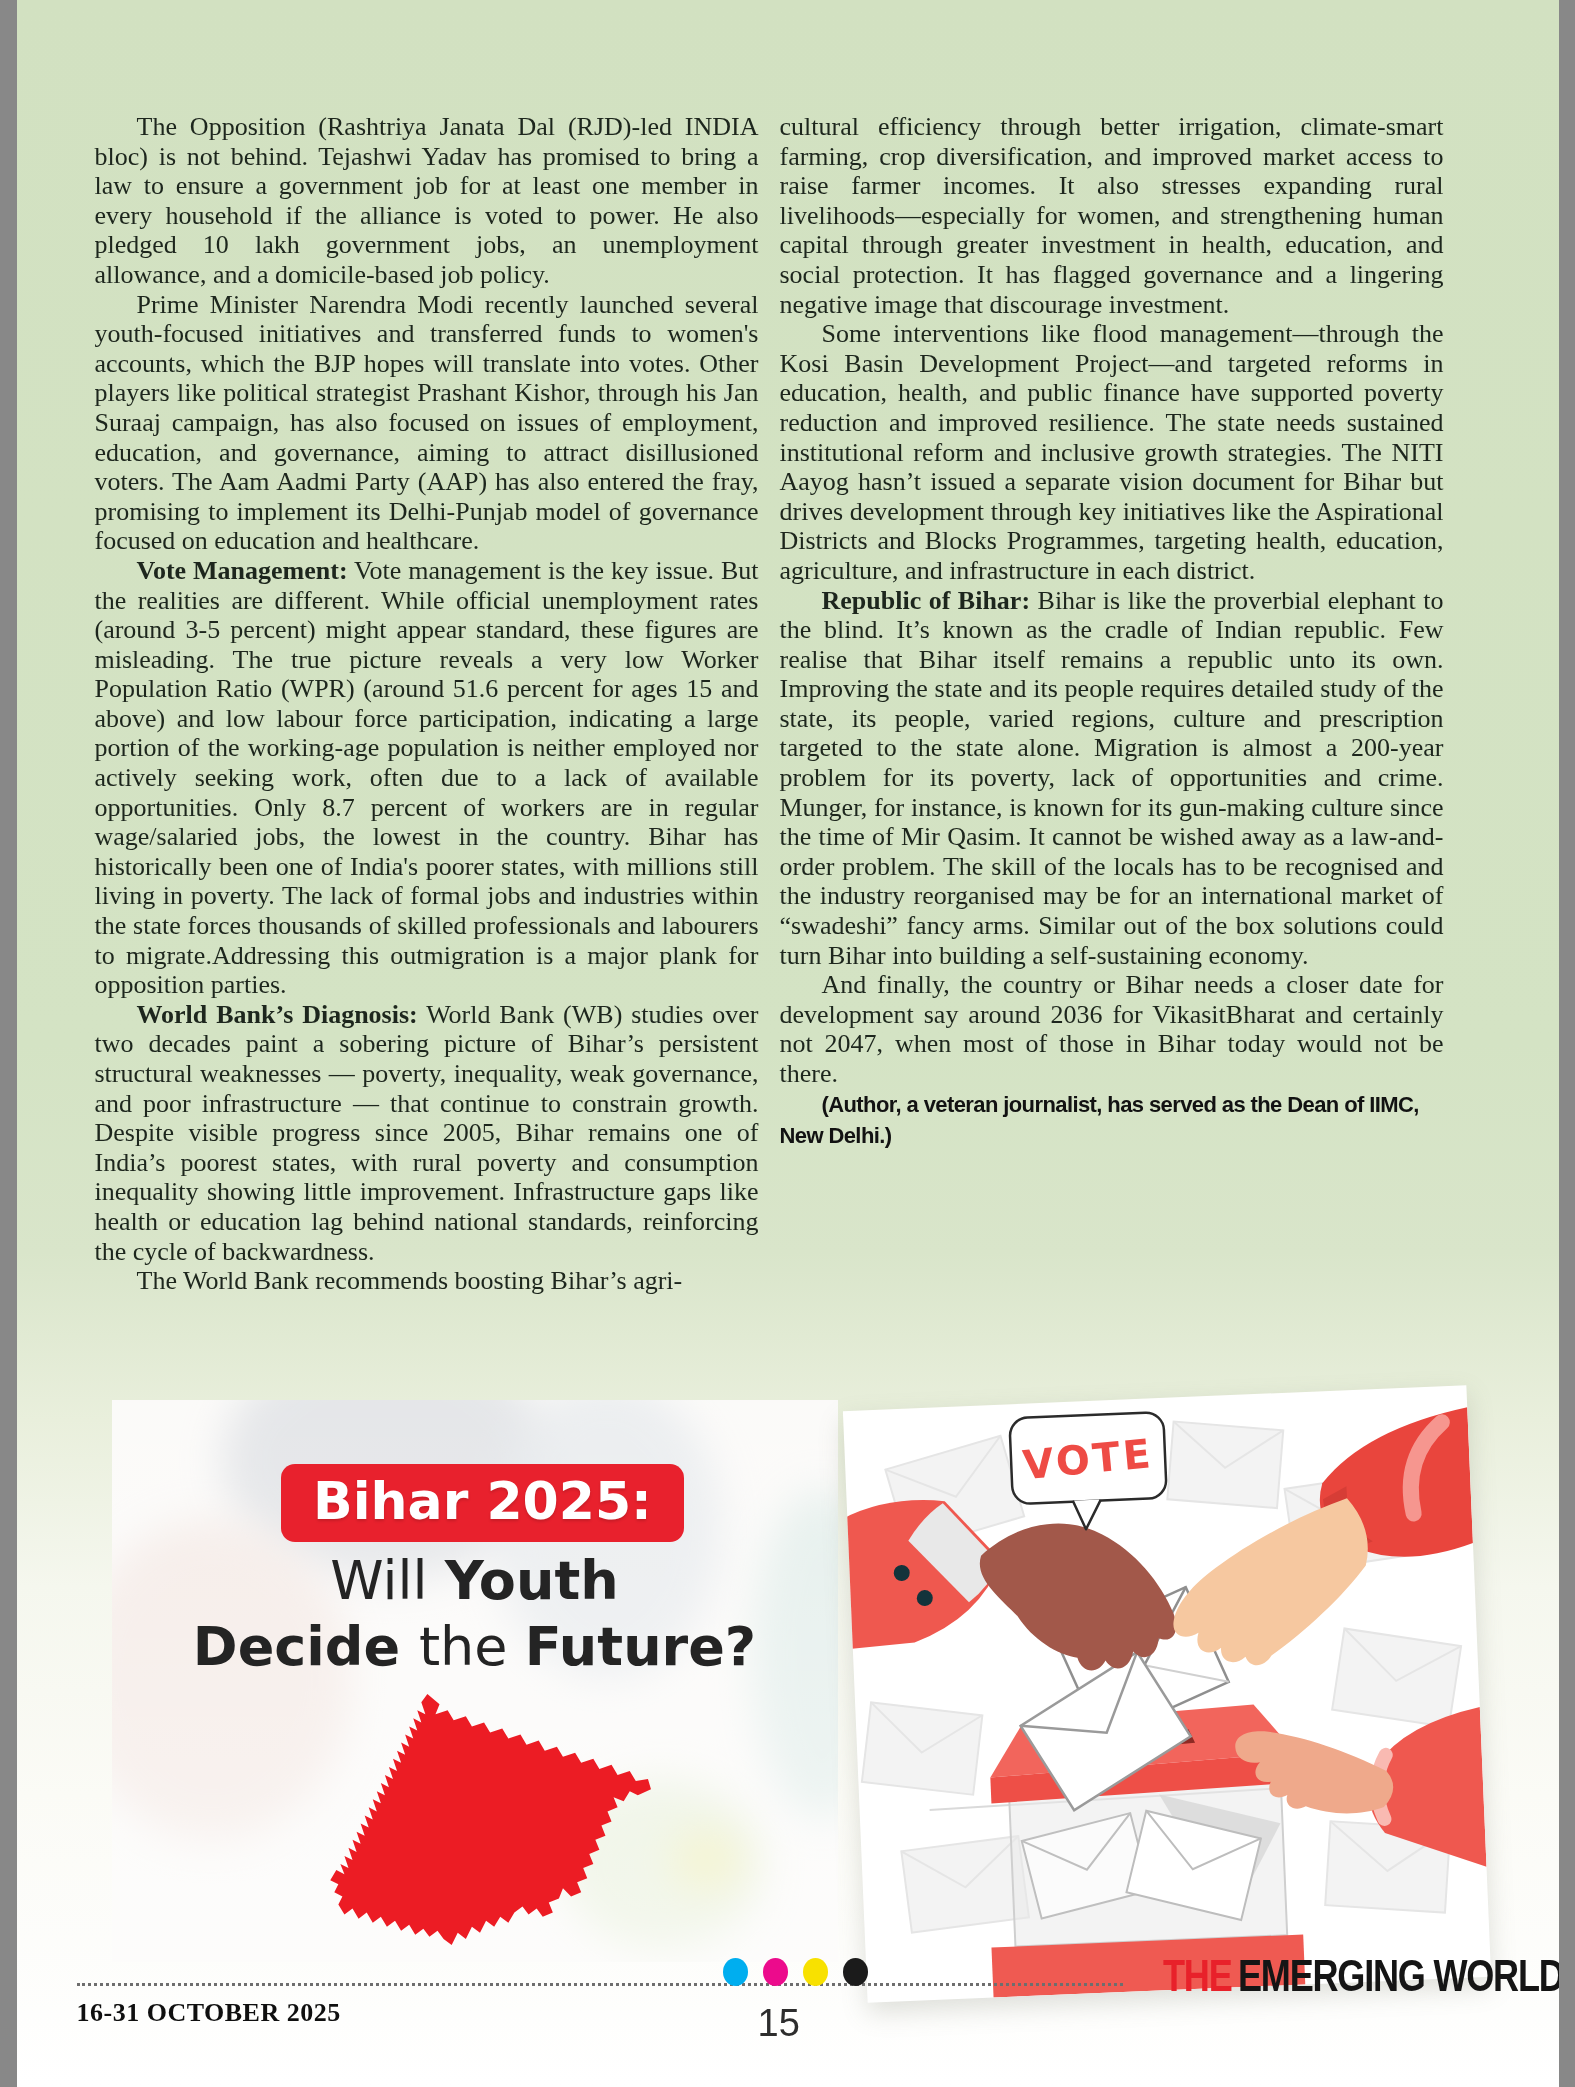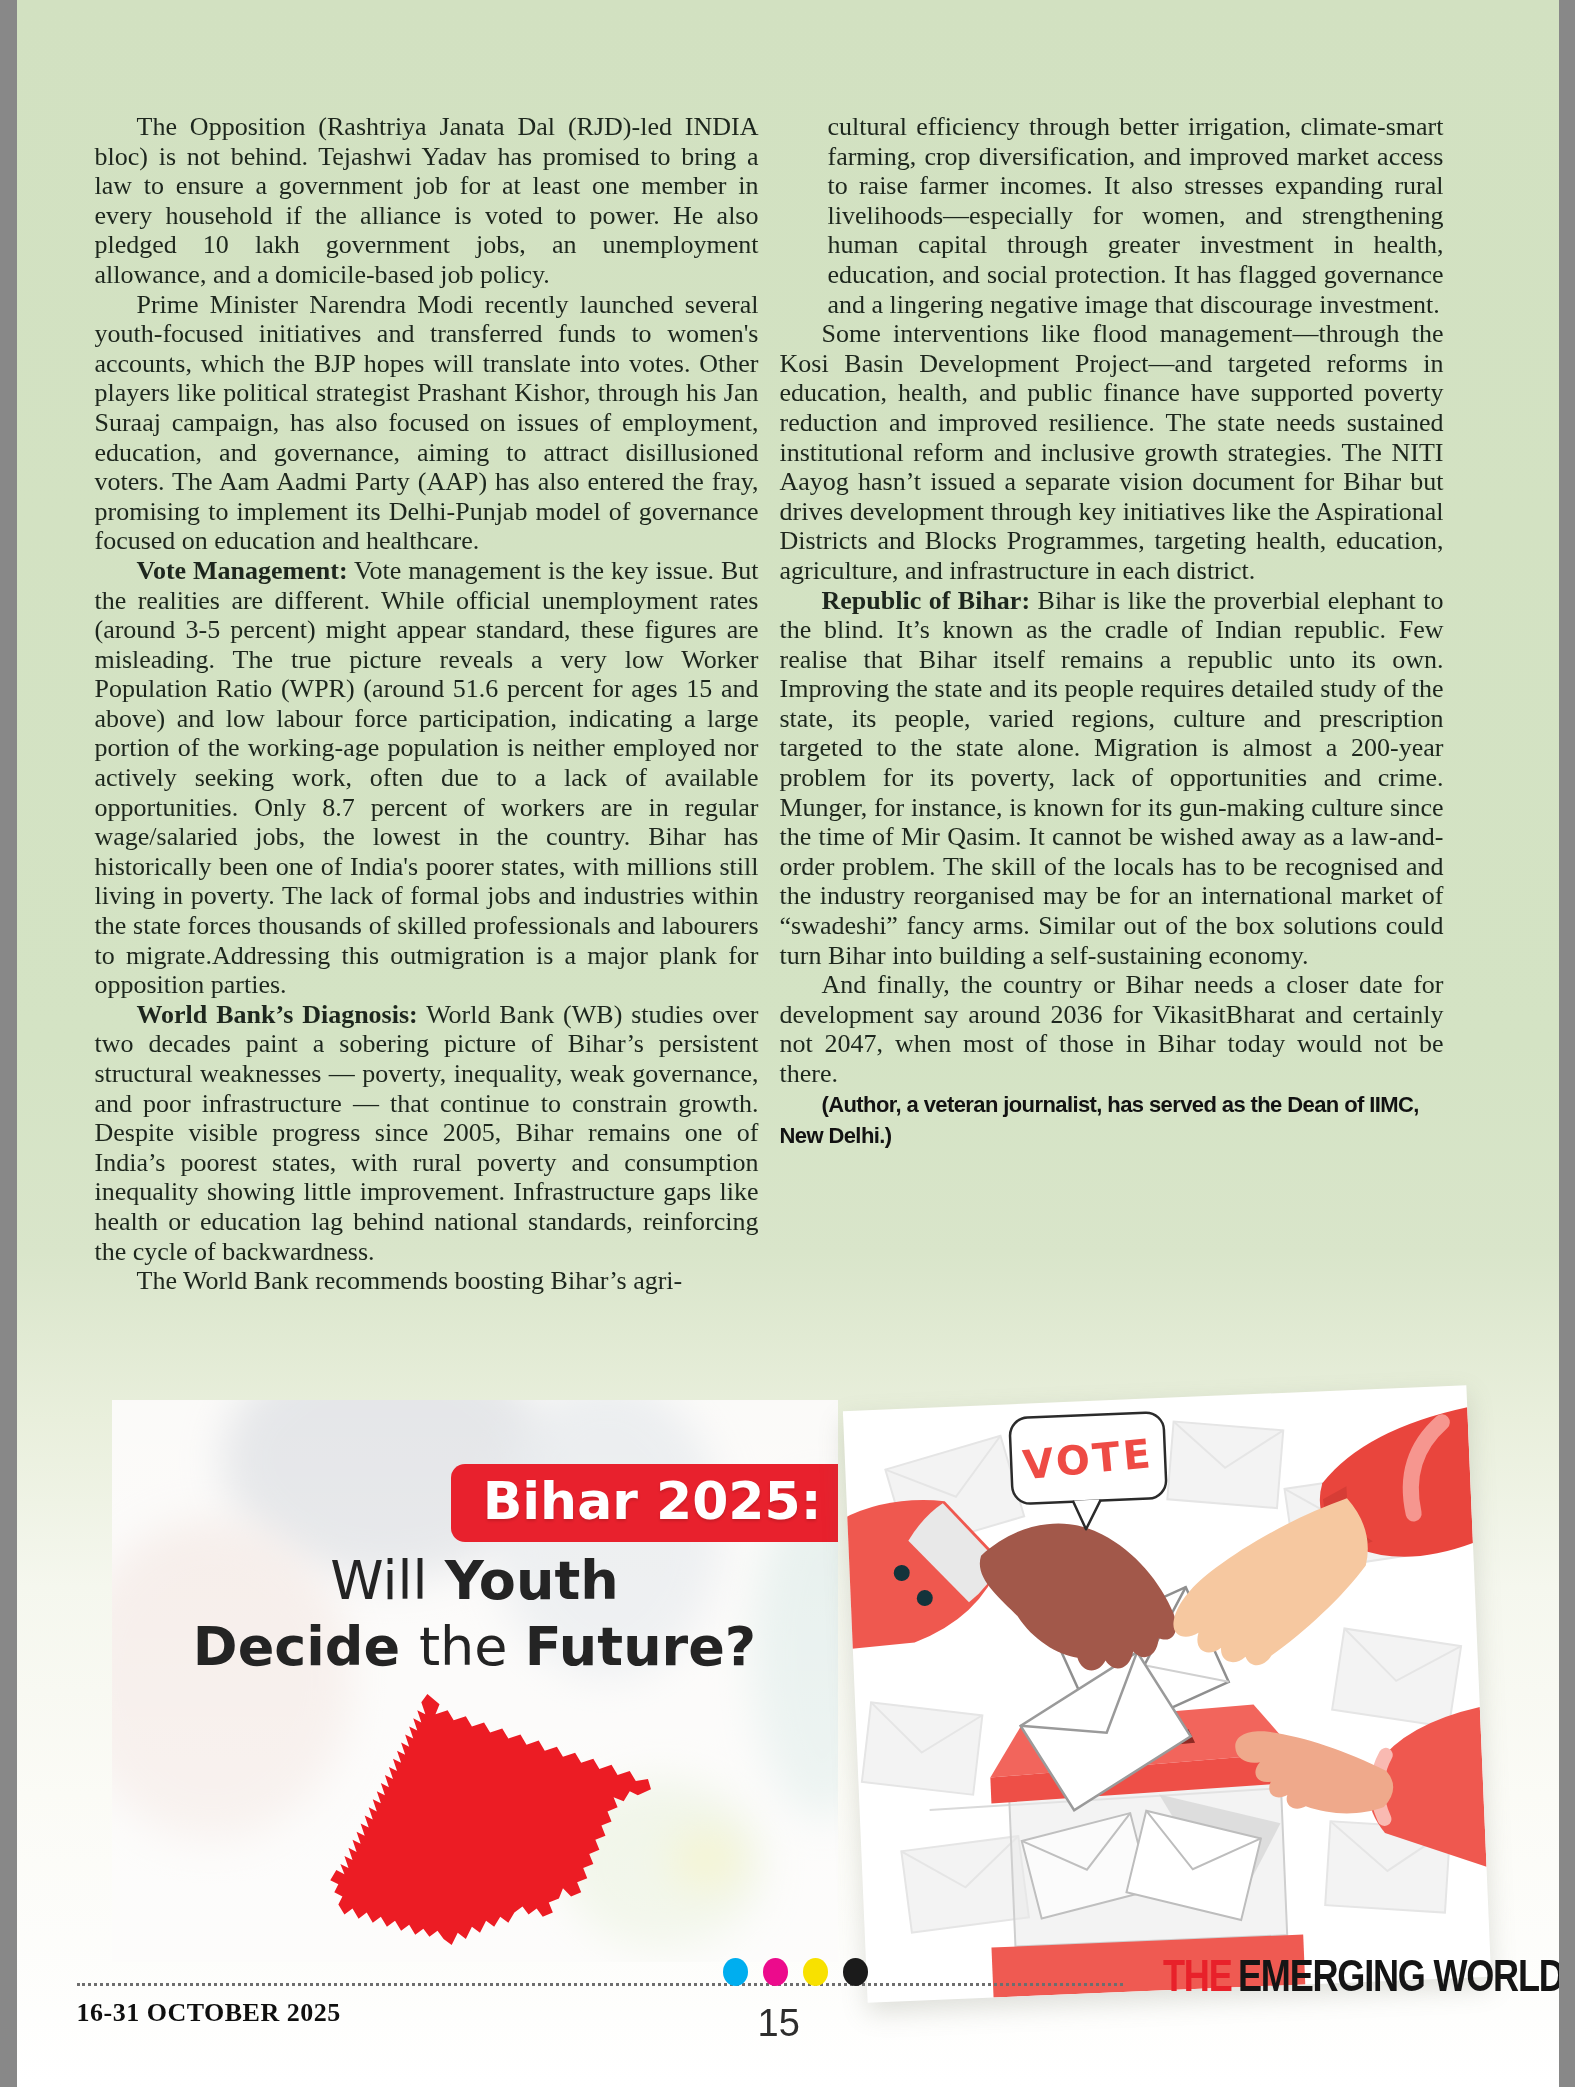--- a/index.html
+++ b/index.html
@@ -6,38 +6,38 @@
   .page{
     position:relative;width:1542px;height:2087px;margin:0 auto;overflow:hidden;
     background:linear-gradient(180deg,#d2e1c1 0%,#d4e3c4 50%,#d9e5ca 60%,#e9efdc 68%,#f5f7ee 76%,#fbfbf6 86%,#ffffff 100%);
     font-family:"Liberation Serif", serif;color:#1d261d;
   }
   
   .col{position:absolute;top:112px;width:664px;font-size:26px;line-height:29.6px;text-align:justify;}
   .col-left{left:78px;}
   .col-right{left:763px;}
   .col p{margin:0;text-indent:42px;}
-  .col p.cont{text-indent:0;margin-left:48px;}
+  .col p.cont{text-indent:0;}
   .lead{font-weight:bold;}
   .author-note{
     margin-top:16px;font-family:"Liberation Sans",sans-serif;font-weight:bold;
     font-size:22px;line-height:31px;letter-spacing:-0.6px;text-align:left;color:#121212;text-indent:0;
   }
   
   .poster{position:absolute;left:95px;top:1400px;width:726px;height:562px;background:#f7f5f2;overflow:hidden;}
   .blob{position:absolute;border-radius:50%;filter:blur(20px);}
   .b1{left:110px;top:-60px;width:330px;height:240px;background:#b9bec6;opacity:.8;}
   .b2{left:-40px;top:120px;width:280px;height:320px;background:#e7cfc5;opacity:.8;}
   .b3{left:380px;top:-20px;width:230px;height:300px;background:#ccd3d9;opacity:.8;}
   .b4{left:450px;top:380px;width:200px;height:170px;background:#cfe0b4;opacity:.85;}
   .b5{left:560px;top:430px;width:70px;height:60px;background:#e0dd6c;opacity:.9;}
   .b6{left:640px;top:90px;width:140px;height:330px;background:#bdd8d1;opacity:.8;}
   .poster-veil{position:absolute;left:0;top:0;right:0;bottom:0;
     background:linear-gradient(180deg,rgba(255,255,255,.55),rgba(255,255,255,.72));}
-  .poster-banner-row{position:absolute;left:16px;top:64px;width:100%;text-align:right;}
+  .poster-banner-row{position:absolute;left:8px;top:64px;width:100%;text-align:center;}
   .poster-banner{
     display:inline-block;background:#e8212d;color:#fff;font-family:"DejaVu Sans",sans-serif;
     font-weight:bold;font-size:52px;line-height:52px;padding:11px 32px 15px;border-radius:14px;
     text-shadow:0 2px 3px rgba(0,0,0,.15);
   }
   .poster-line{position:absolute;left:0;width:100%;text-align:center;
     font-family:"DejaVu Sans",sans-serif;font-size:54px;line-height:58px;color:#242424;}
   .poster-line .bold{font-weight:bold;}
   .pl1{top:152px;} .pl2{top:218px;}
   .poster-map{position:absolute;left:196px;top:290px;width:344px;height:258px;}

